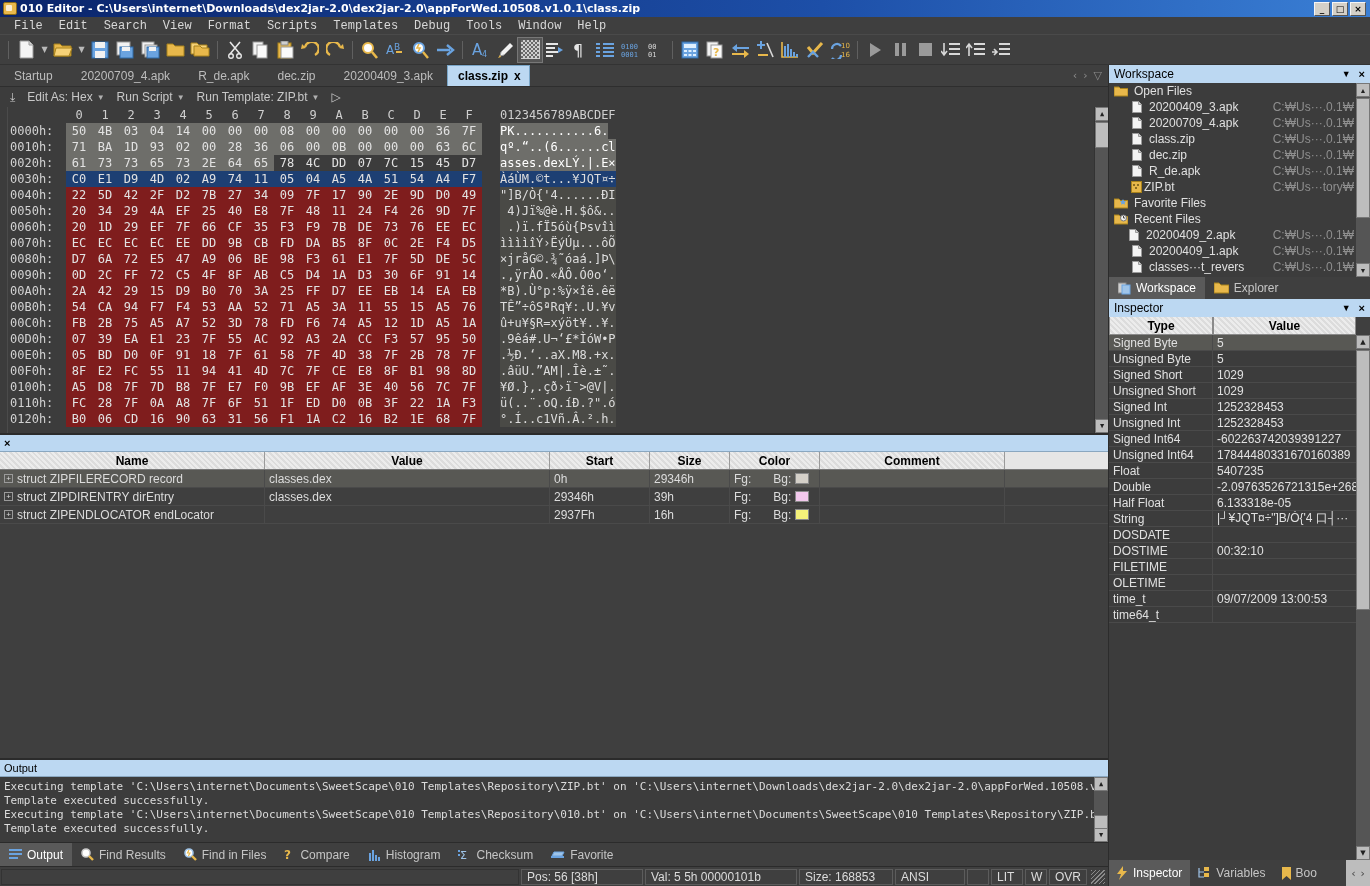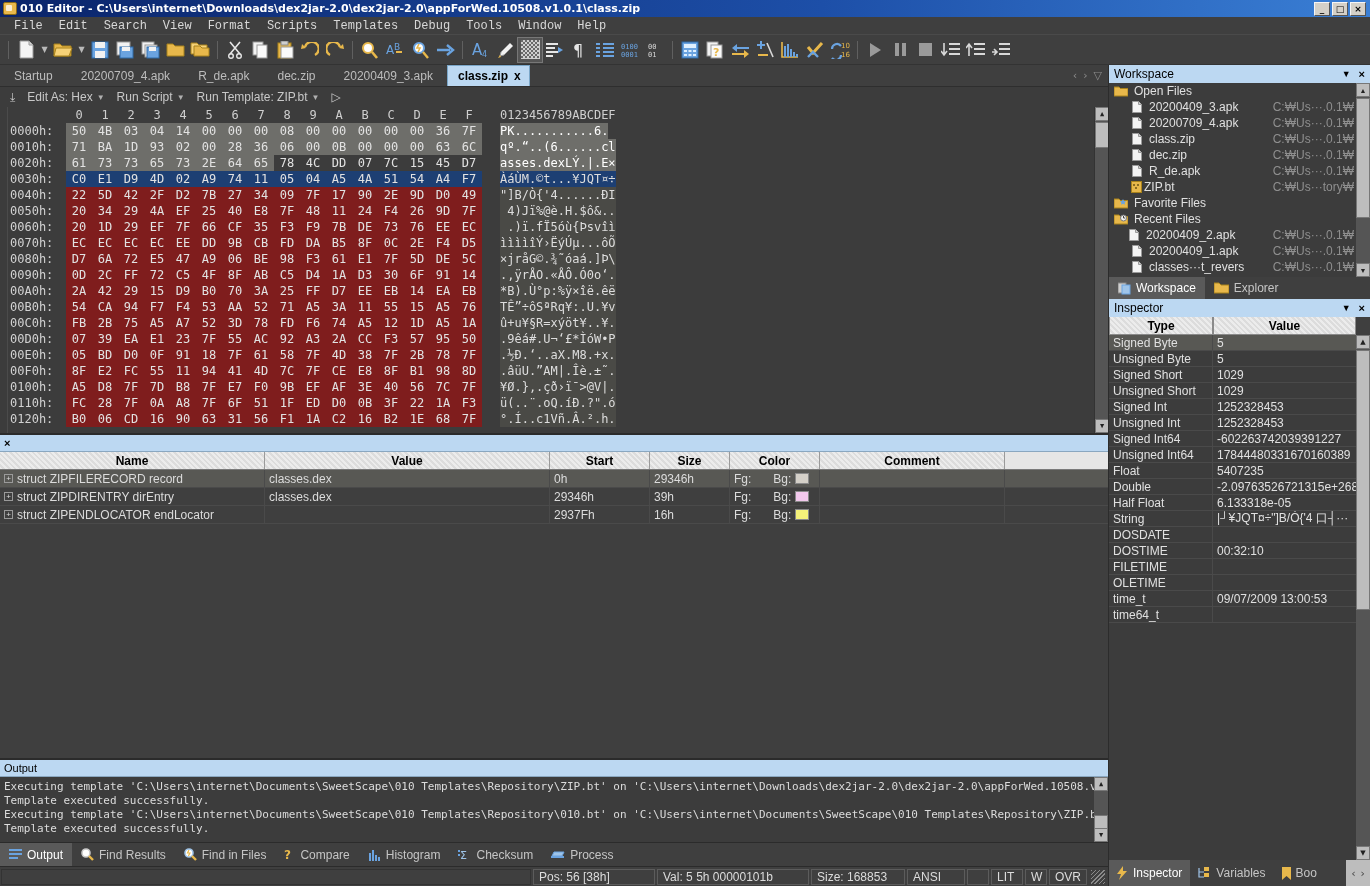--- a/index.html
+++ b/index.html
@@ -1387,30 +1387,30 @@
               <rect x="0" y="2" width="2" height="2" fill="#6aa3e0"></rect>
               <rect x="0" y="6" width="2" height="2" fill="#6aa3e0"></rect>
             </svg>
           <span>Checksum</span>
         </div>
         <div class="btab">
           <svg width="14" height="11" viewBox="0 0 14 11">
               <path d="M1 7h10l2-4H3z" fill="#9fc4e8" stroke="#6aa3e0"></path>
               <rect x="0" y="7" width="13" height="2" fill="#6aa3e0"></rect>
             </svg>
-          <span>Process</span>
+          <span>Favorite</span>
         </div>
       </div>
 
       <div class="statusbar">
         <div class="sb-fill"></div>
         <div class="sb-cell" style="width:122px">Pos: 56 [38h]</div>
         <div class="sb-cell" style="width:152px">Val: 5 5h 00000101b</div>
         <div class="sb-cell" style="width:94px">Size: 168853</div>
-        <div class="sb-cell" style="width:58px">ANSI</div>
+        <div class="sb-cell" style="width:70px">ANSI</div>
         <div class="sb-cell" style="width:22px"></div>
         <div class="sb-cell" style="width:32px">LIT</div>
         <div class="sb-cell" style="width:22px">W</div>
         <div class="sb-cell" style="width:38px">OVR</div>
         <div class="sb-grip"></div>
       </div>
     </div>
 
     <div class="rightcol">
 

